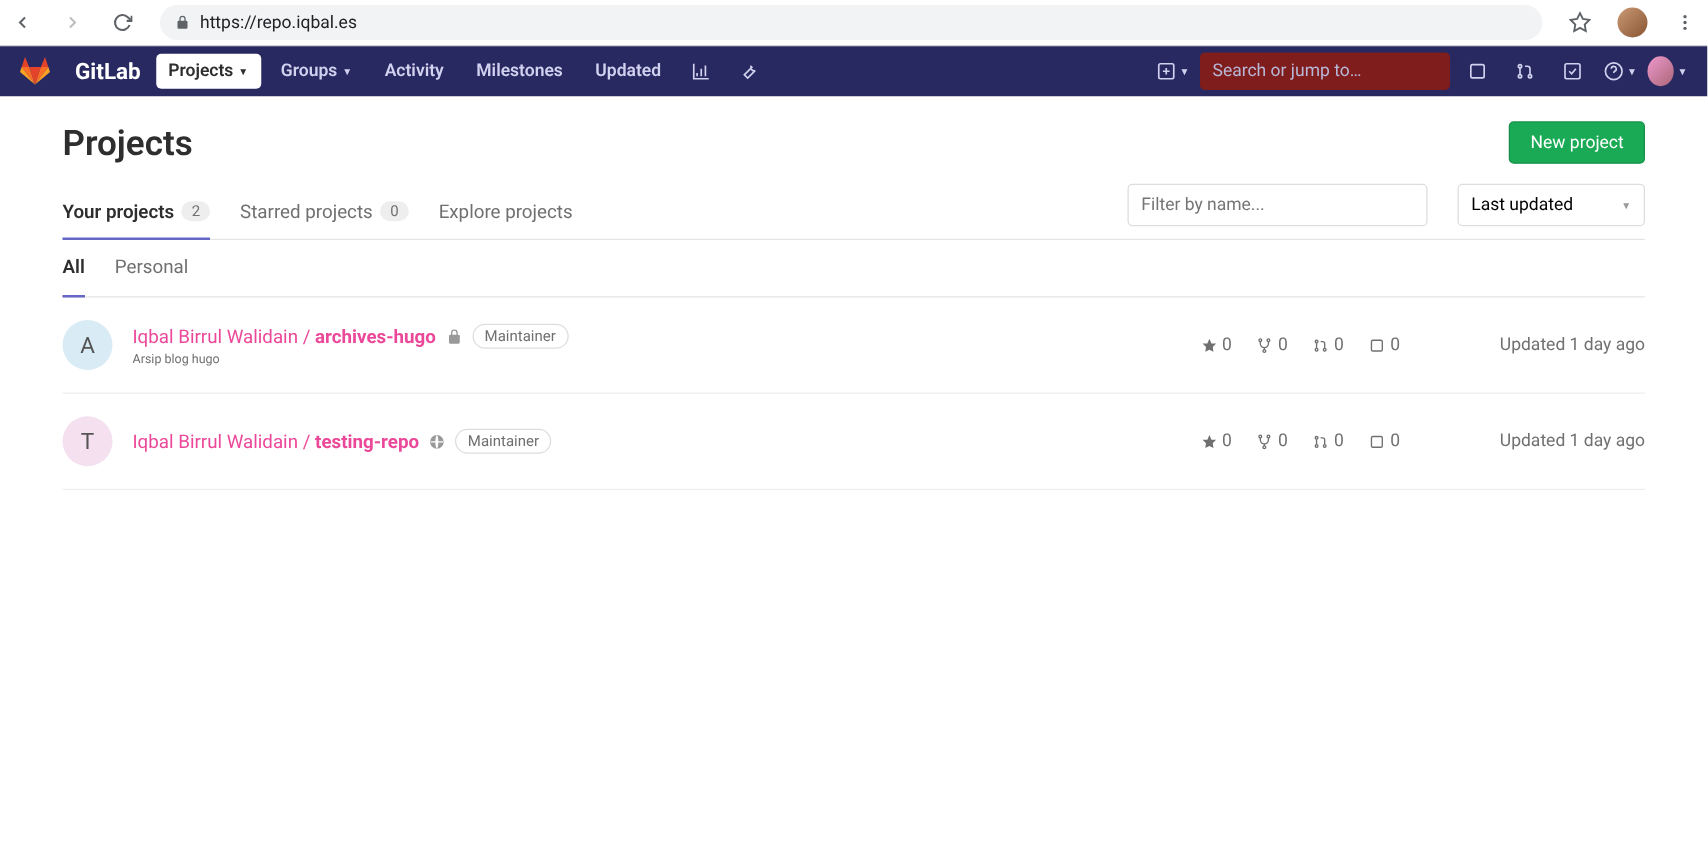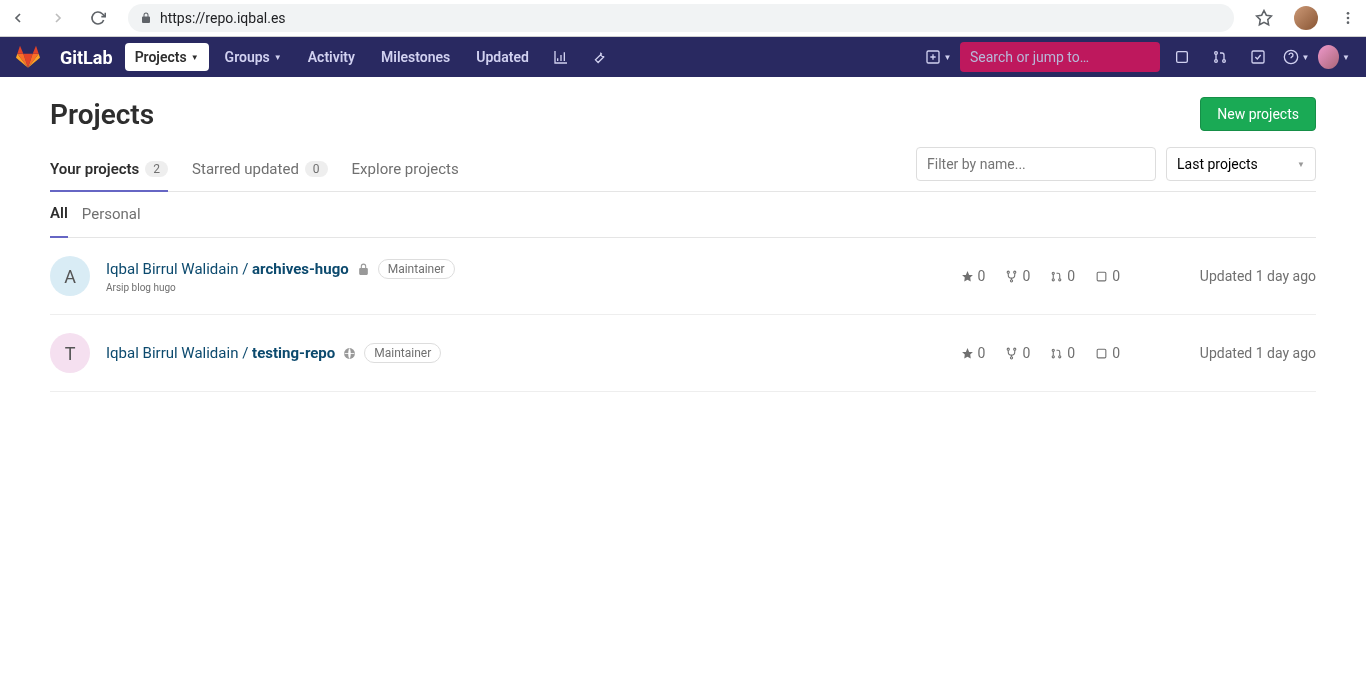--- a/index.html
+++ b/index.html
@@ -17,51 +17,51 @@
 
 
 .navbar { height: 40px; background: #292961; display: flex; align-items: center; padding: 0 16px; gap: 6px; }
 .nav-logo { display: flex; align-items: center; gap: 20px; color: #fff; font-weight: bold; font-size: 18px; margin-right: 6px; }
 .nav-logo svg { width: 24px; height: 24px; }
 .nav-item { color: #d1d1f0; font-size: 14px; font-weight: 600; padding: 6px 10px; border-radius: 4px; cursor: pointer; display: flex; align-items: center; gap: 4px; }
 .nav-item.active { background: #fff; color: #2e2e2e; }
 .nav-caret { font-size: 8px; }
 .nav-spacer { flex: 1; }
 .nav-icon { color: #d1d1f0; width: 32px; height: 32px; display:flex; align-items:center; justify-content:center; cursor:pointer; border-radius:4px; }
-.nav-search { background: #be185d; border-radius: 4px; height: 30px; width: 200px; display:flex; align-items:center; padding:0 10px; gap:8px; }
+.nav-search { background: #7f1d1d; border-radius: 4px; height: 30px; width: 200px; display:flex; align-items:center; padding:0 10px; gap:8px; }
 .nav-search input { background: transparent; border: none; color: #fff; font-size: 14px; outline: none; flex:1; }
 .nav-search input::placeholder { color: #b8b8d9; }
 .nav-avatar { width: 24px; height: 24px; border-radius: 50%; background: linear-gradient(135deg,#e9c,#a67); }
 
 
 .main { padding: 20px 50px; }
 .header-row { display: flex; align-items: center; justify-content: space-between; margin-bottom: 16px; }
 h1 { font-size: 28px; font-weight: 600; color: #2e2e2e; }
 .btn-primary { background: #1aaa55; color: #fff; border: 1px solid #168f48; border-radius: 4px; padding: 8px 16px; font-size: 14px; font-weight: 400; cursor: pointer; }
 
 .tabs-row { display: flex; align-items: center; border-bottom: 1px solid #e5e5e5; gap: 24px; }
 .tab { padding: 12px 0; font-size: 15px; color: #707070; cursor: pointer; display:flex; align-items:center; gap:6px; }
 .tab.active { color: #2e2e2e; font-weight: 600; border-bottom: 2px solid #6666c4; margin-bottom:-1px; }
 .badge { background: #eee; color: #707070; font-size: 12px; border-radius: 10px; padding: 1px 8px; font-weight:400; }
-.tabs-controls { margin-left: auto; display:flex; gap:10px; padding-bottom:10px; }
+.tabs-controls { margin-left: auto; display:flex; gap:24px; padding-bottom:10px; }
 .filter-input { border:1px solid #ddd; border-radius:4px; padding:8px 10px; font-size:14px; width:240px; outline:none; }
 .sort-select { border:1px solid #ddd; border-radius:4px; padding:8px 10px; font-size:14px; width:150px; display:flex; align-items:center; justify-content:space-between; cursor:pointer; }
 
-.subtabs { display:flex; gap:14px; border-bottom:1px solid #e5e5e5;align-items:flex-end; }
+.subtabs { display:flex; gap:24px; border-bottom:1px solid #e5e5e5; }
 .subtab { padding:12px 0 14px; font-size:15px; color:#707070; cursor:pointer; }
 .subtab.active { color:#2e2e2e; font-weight:600; border-bottom:2px solid #6666c4; margin-bottom:-1px; }
 
 
 .project-row { display:flex; align-items:center; padding:18px 0; border-bottom:1px solid #eee; gap:16px; }
 .proj-avatar { width:40px; height:40px; border-radius:50%; display:flex; align-items:center; justify-content:center; font-size:18px; color:#555; }
 .av-blue { background:#d9ecf5; }
 .av-pink { background:#f5e0f0; }
 .proj-info { flex:1; }
 .proj-title { font-size:15px; color:#2e2e2e; display:flex; align-items:center; gap:8px; }
-.proj-title a { color:#0c4a6e; text-decoration:none; }
+.proj-title a { color:#ec4899; text-decoration:none; }
 .proj-title .pname { font-weight:700; }
 .role-badge { font-size:12px; color:#707070; border:1px solid #ddd; border-radius:11px; padding:2px 9px; }
 .proj-desc { font-size:10px; color:#707070; margin-top:3px; }
 .vis-icon { color:#999; font-size:13px; }
 .proj-stats { display:flex; gap:20px; color:#707070; font-size:14px; }
 .stat { display:flex; align-items:center; gap:4px; }
 .proj-updated { color:#707070; font-size:14px; width:180px; text-align:right; }
 
 svg { display:block; }
 </style>
@@ -186,37 +186,37 @@
   </div>
   <div class="nav-icon">
     <div class="nav-avatar"></div>
     <span class="nav-caret" style="margin-left:3px">▼</span>
   </div>
 </div>
 
 <div class="main">
   <div class="header-row">
     <h1>Projects</h1>
-    <button class="btn-primary">New projects</button>
+    <button class="btn-primary">New project</button>
   </div>
 
   <div class="tabs-row">
     <div class="tab active">
       <span>Your projects</span>
       <span class="badge">2</span>
     </div>
     <div class="tab">
-      <span>Starred updated</span>
+      <span>Starred projects</span>
       <span class="badge">0</span>
     </div>
     <div class="tab">Explore projects</div>
     <div class="tabs-controls">
       <input class="filter-input" placeholder="Filter by name..." style="">
       <div class="sort-select">
-        <span>Last projects</span>
+        <span>Last updated</span>
         <span class="nav-caret" style="color:#999">▼</span>
       </div>
     </div>
   </div>
 
   <div class="subtabs">
     <div class="subtab active">All</div>
     <div class="subtab">Personal</div>
   </div>
 

